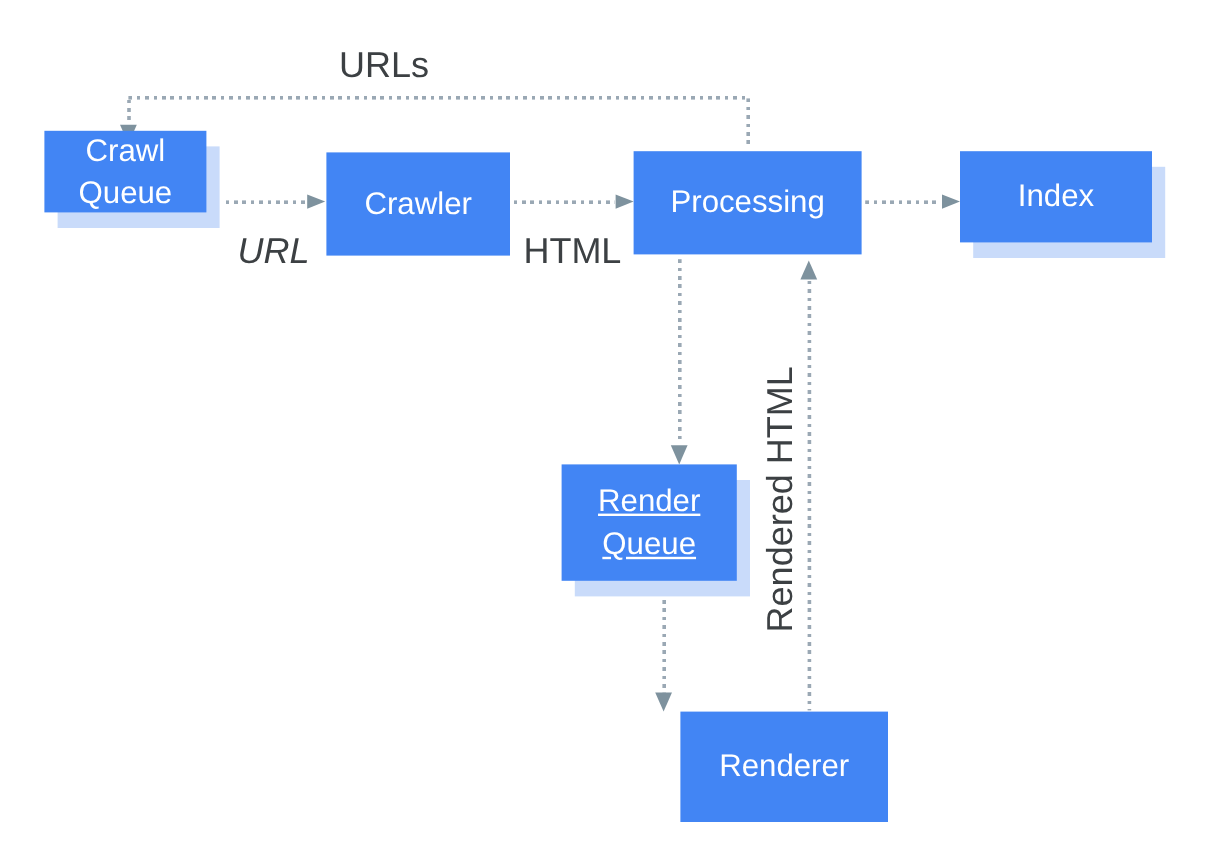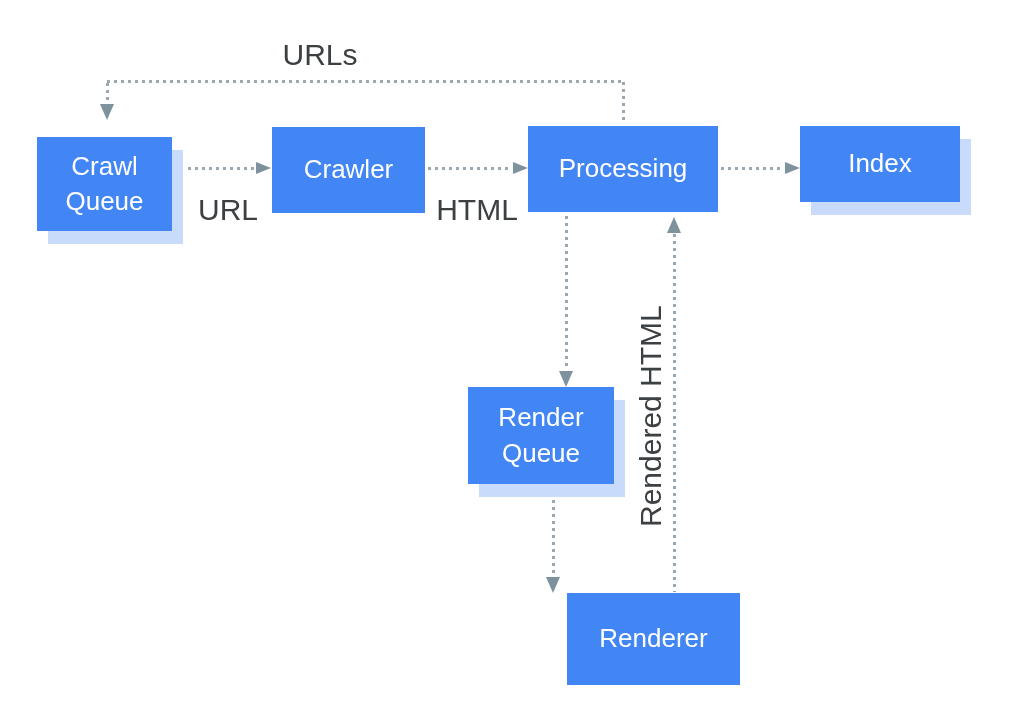--- a/index.html
+++ b/index.html
@@ -87,45 +87,45 @@
 
   <div class="vline" style="left:565px;top:216px;height:154px;"></div>
   <div class="arrow down" style="left:559px;top:371px;"></div>
 
   <div class="vline" style="left:552px;top:500px;height:77px;"></div>
   <div class="arrow down" style="left:546px;top:577px;"></div>
 
   <div class="vline" style="left:673px;top:234px;height:358px;"></div>
   <div class="arrow up" style="left:667px;top:217px;"></div>
 
-  <div class="node stacked" style="left:37px;top:137px;width:135px;height:94px;">
+  <div class="node stacked" style="left:37px;top:109px;width:135px;height:68px;">
     <span>Crawl Queue</span>
   </div>
 
   <div class="node" style="left:528px;top:126px;width:190px;height:86px;">
     <span>Processing</span>
   </div>
 
   <div class="node" style="left:272px;top:127px;width:153px;height:86px;">
     <span>Crawler</span>
   </div>
 
   <div class="node stacked" style="left:800px;top:126px;width:160px;height:76px;">
     <span>Index</span>
   </div>
 
-  <div class="node stacked" style="left:468px;top:387px;width:146px;height:97px;">
+  <div class="node stacked" style="left:468px;top:387px;width:146px;height:97px;text-decoration:underline;">
     <span>Render Queue</span>
   </div>
 
   <div class="node" style="left:535px;top:593px;width:173px;height:92px;margin-left:32px;">
     <span>Renderer</span>
   </div>
 
   <div class="edge-label" style="left:270px;top:27px;width:100px;margin-top:11px;">URLs</div>
 
-  <div class="edge-label" style="left:178px;top:193px;width:100px;">URL</div>
+  <div class="edge-label" style="left:178px;top:193px;width:100px;font-style:italic;">URL</div>
 
   <div class="edge-label" style="left:427px;top:193px;width:100px;">HTML</div>
 
   <div class="edge-label vertical" style="left:541px;top:400px;width:220px;">Rendered HTML</div>
 
 </div>
 
 </body></html>

